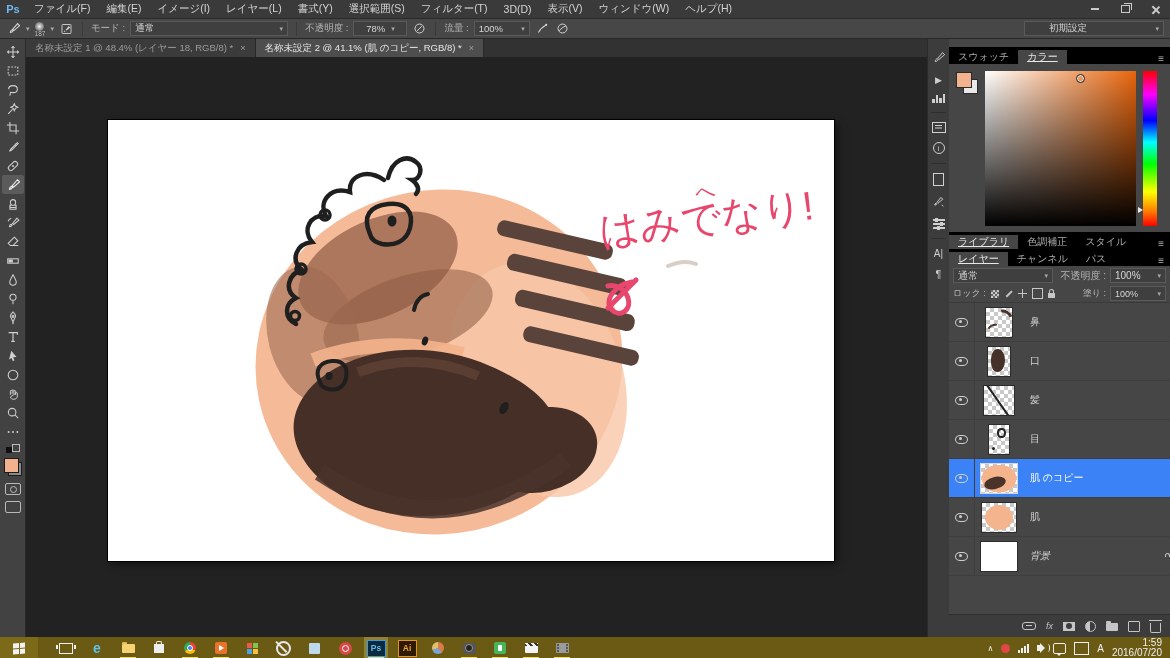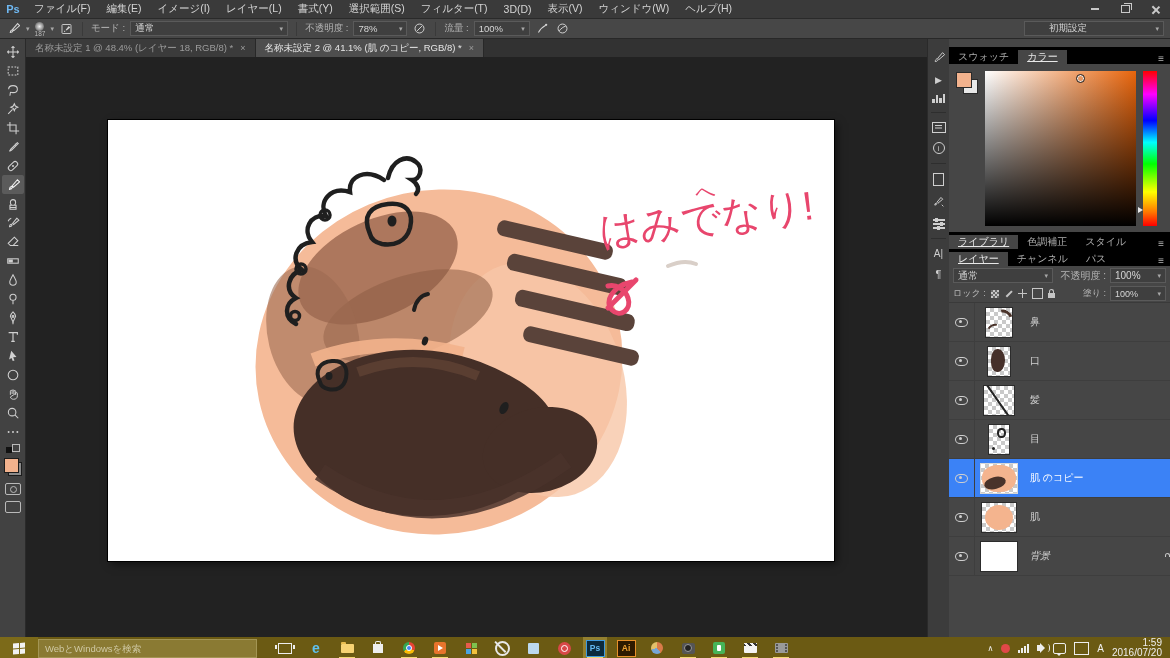--- a/index.html
+++ b/index.html
@@ -262,21 +262,21 @@
       </svg>
   </span>
   <span class="opt-sep"></span>
   <span class="opt-label">モード :</span>
   <span class="combo" style="width:148px;justify-content:space-between">
     <span>通常</span>
     <span class="caret">▾</span>
   </span>
   <span class="opt-sep"></span>
   <span class="opt-label">不透明度 :</span>
-  <span class="combo" style="width:44px;justify-content:space-between">
+  <span class="combo" style="width:44px;justify-content:center">
     <span>78%</span>
     <span class="caret">▾</span>
   </span>
   <span class="opt-icon">
     <svg width="13" height="13" viewBox="0 0 16 16">
         <circle cx="8" cy="8" r="5.5" stroke="#d4d4d4" fill="none" stroke-width="1.2"></circle>
         <path d="M5 11l6-6" stroke="#d4d4d4" stroke-width="1.2"></path>
       </svg>
   </span>
   <span class="opt-sep"></span>
@@ -662,34 +662,42 @@
                 <span class="eye"></span>
               </span>
             <span class="thumb-cell">
                 <span class="thumb thumb-bg"></span>
               </span>
             <span class="layer-name">背景</span>
             <span class="lock-badge"><span class="lockg"></span></span>
           </div></div>
       </div>
 
+      <div class="layers-footer">
+        <span class="linkic"></span>
+        <span class="fx-label">fx</span>
+        <span class="maskic"></span>
+        <span class="adj-ic"></span>
+        <span class="ficon"></span>
+        <span class="newl"></span>
+        <span class="trash"></span>
+      </div>
     </div>
   </div>
 </div>
 
 <div class="taskbar">
   <span class="start">
       <span class="winlogo">
         <i></i>
         <i></i>
         <i></i>
         <i></i>
       </span>
     </span>
-  <input class="tb-search" placeholder="WebとWindowsを検索" style="">
   <div class="tb-icons">
     <span class="tb-icon">
         <span class="i-taskview"></span>
       </span>
     <span class="tb-icon">
         <span class="i-edge">e</span>
       </span>
     <span class="tb-icon running">
         <span class="i-folder"></span>
       </span>

